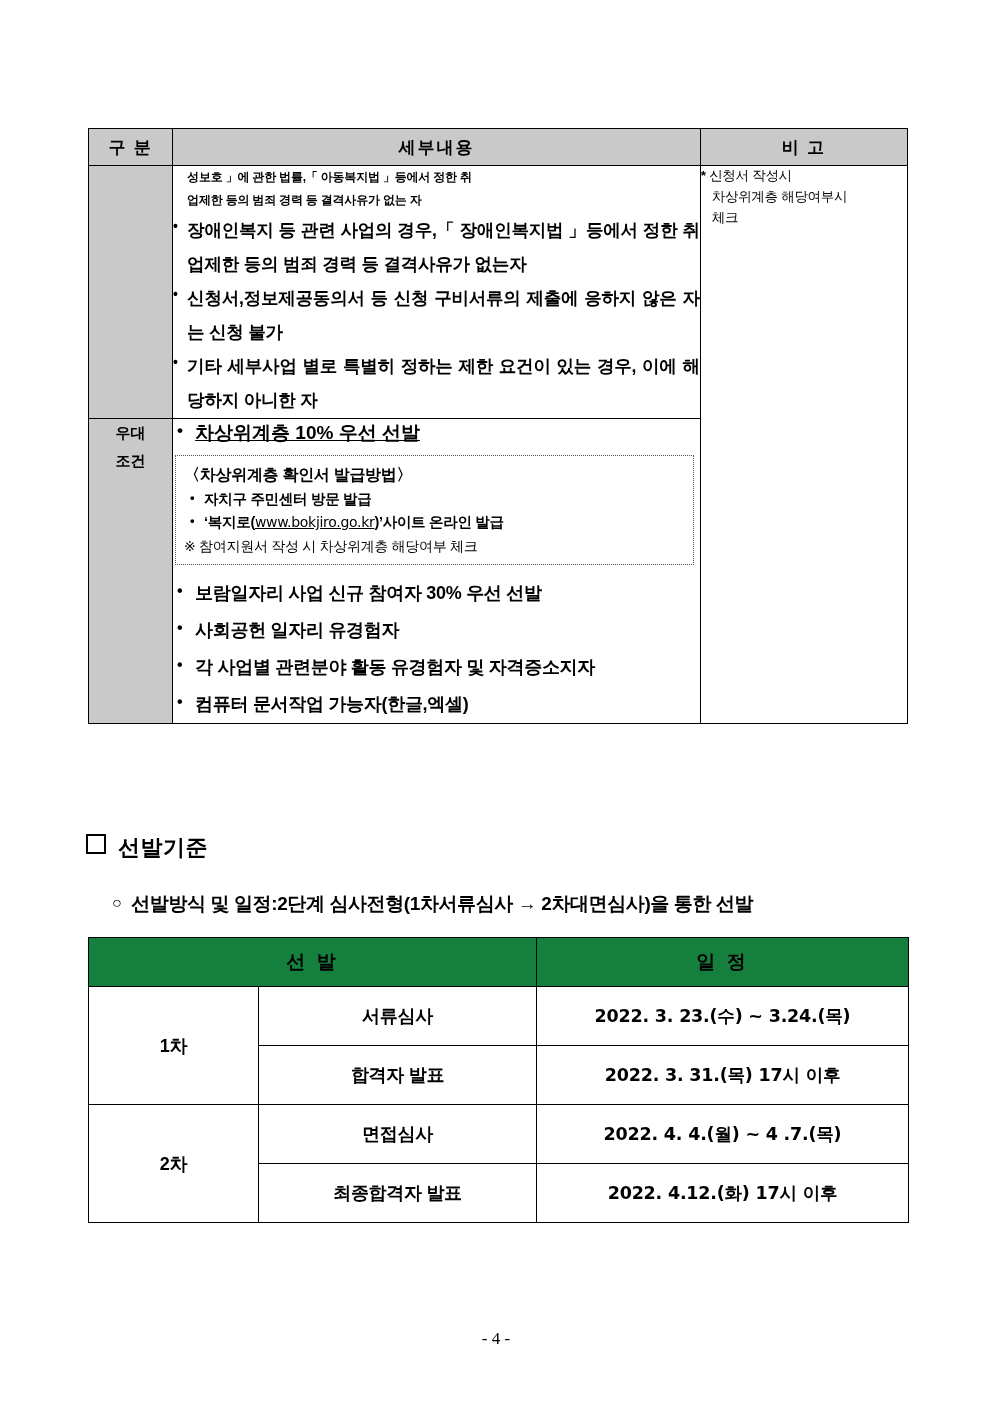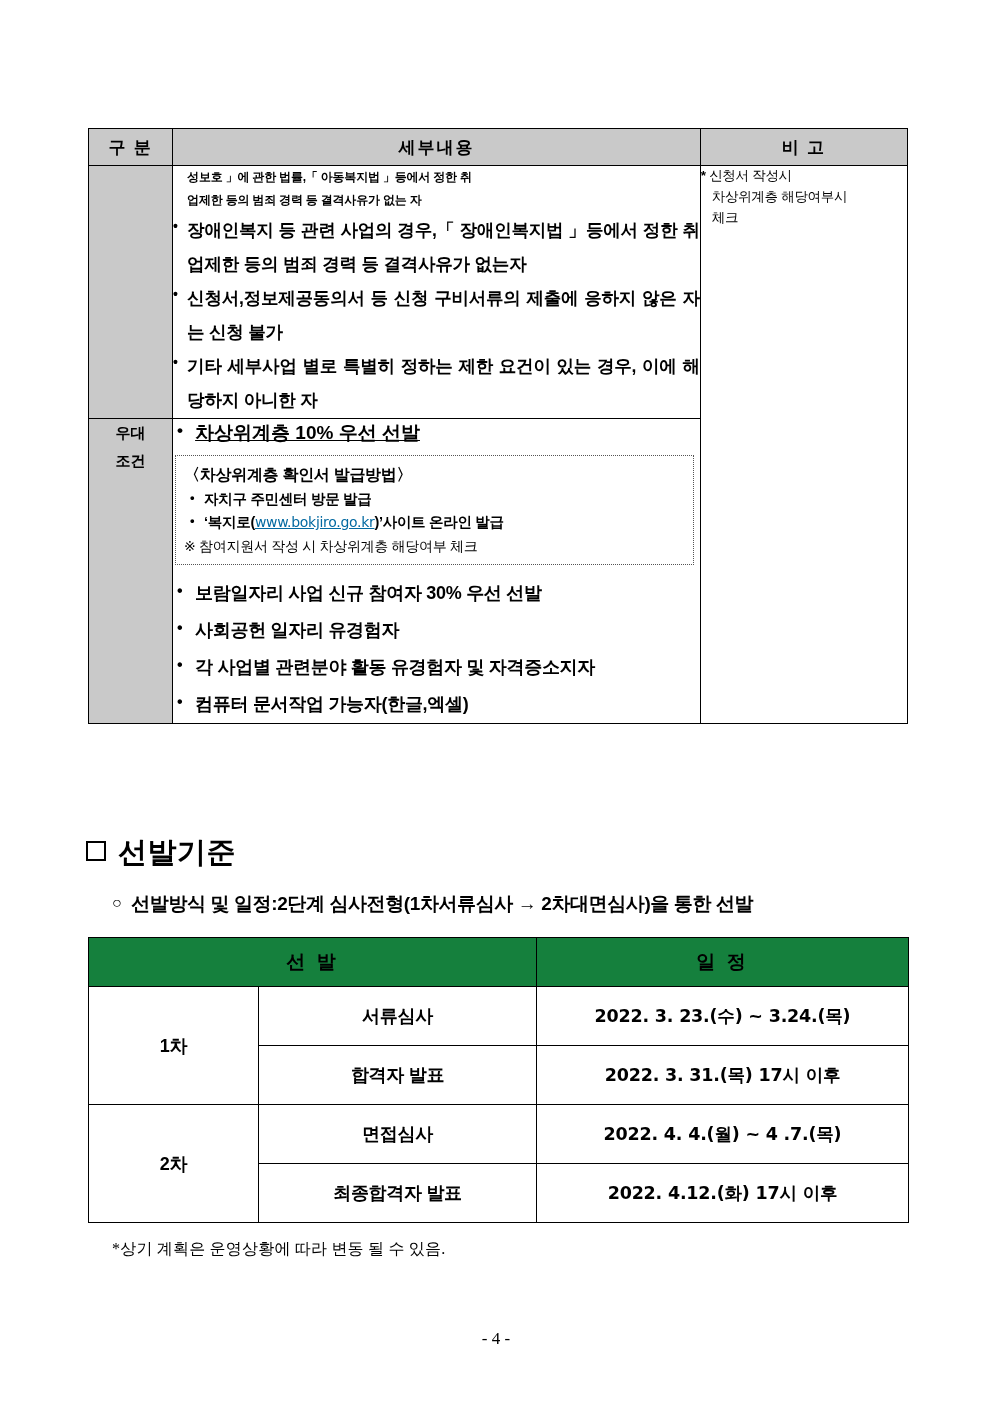--- a/index.html
+++ b/index.html
@@ -148,21 +148,21 @@
     left: 6px;
     top: -1px;
     font-size: 13px;
   }
   .dotbox .note {
     font-size: 14px;
     line-height: 1.62;
     letter-spacing: -0.3px;
   }
   .link {
-    color: #0369a1;
+    color: #000000;
     text-decoration: underline;
     font-weight: normal;
     font-family: "DejaVu Sans", sans-serif;
     font-size: 14px;
   }
 
   ul.preflist {
     list-style: none;
     margin: 0;
     padding: 0;
@@ -191,21 +191,21 @@
     vertical-align: top;
   }
   .bigo-cell .star { font-weight: bold; }
   .bigo-ind { padding-left: 11px; display: block; }
 
   
   .sec-head {
     position: absolute;
     left: 86px;
     top: 822px;
-    font-size: 29px;
+    font-size: 22px;
     font-weight: bold;
     letter-spacing: 0.5px;
   }
   .sec-head .sq {
     display: inline-block;
     width: 16px;
     height: 16px;
     border: 2px solid #000;
     margin-right: 12px;
     vertical-align: 1px;
@@ -383,16 +383,15 @@
         <td>면접심사</td>
         <td class="date">2022. 4.  4.(월) ~ 4 .7.(목)</td>
       </tr>
       <tr>
         <td>최종합격자 발표</td>
         <td class="date">2022. 4.12.(화)  17시 이후</td>
       </tr>
     </tbody>
   </table>
 
-  <div class="footnote">*상기 계획은 운영상황에 따라 변동 될 수 있음.</div>
   <div class="pageno">- 4 -</div>
 
 </div>
 
 </body></html>

